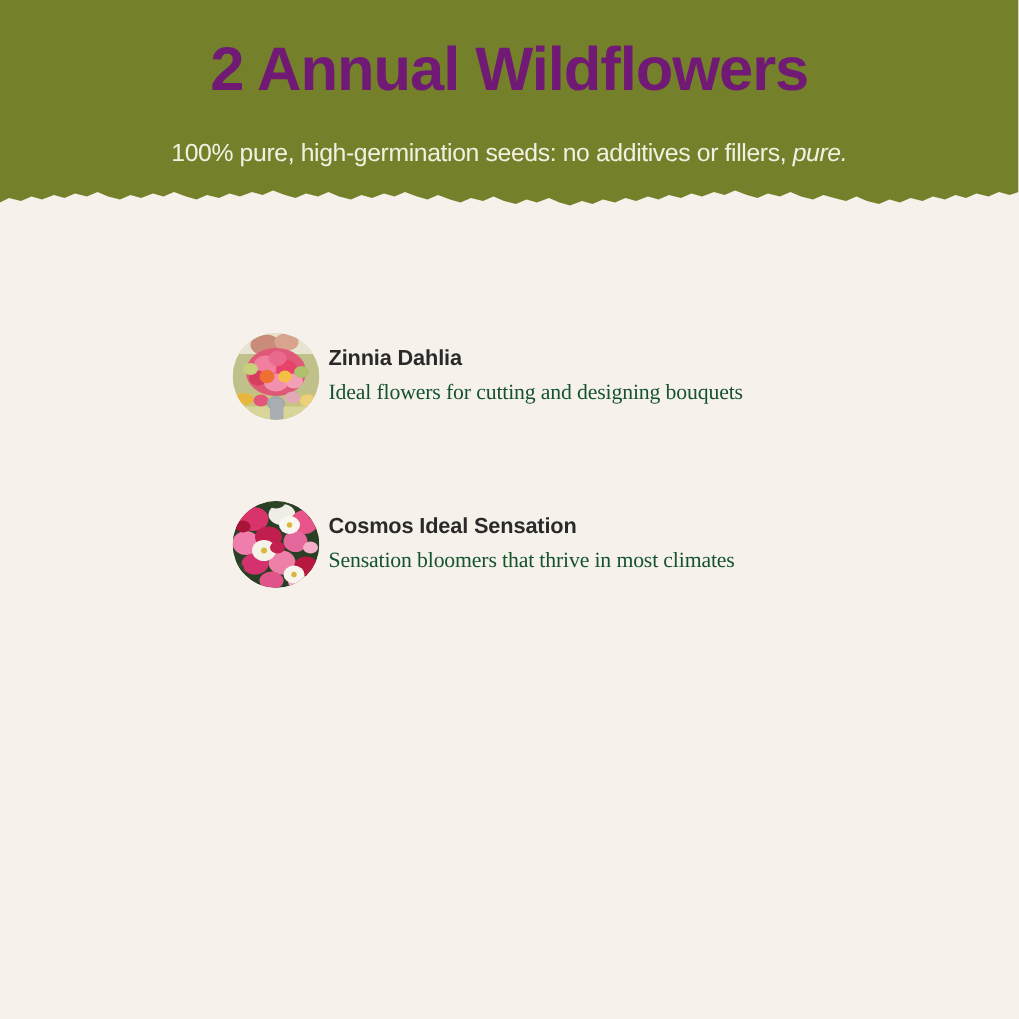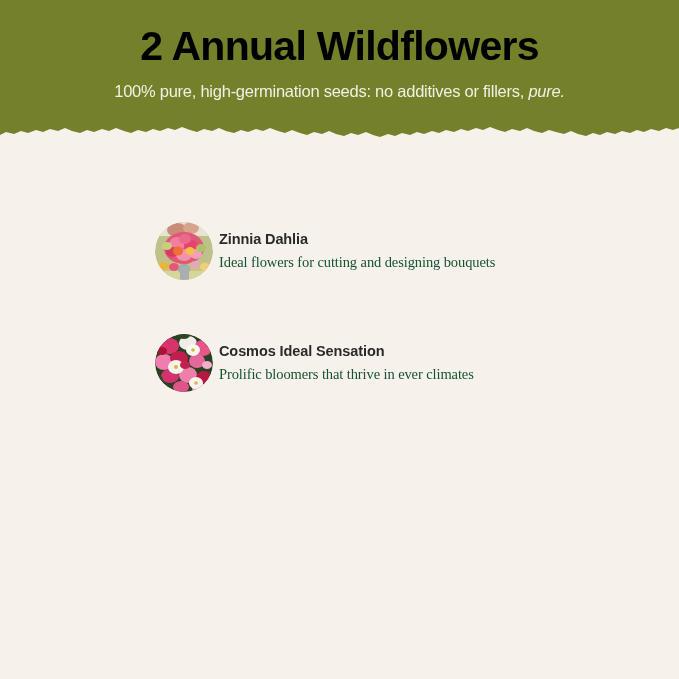--- a/index.html
+++ b/index.html
@@ -40,22 +40,22 @@
   .banner-text {
     position: absolute;
     top: 0;
     left: 0;
     width: 679px;
     text-align: center;
     z-index: 3;
   }
   .banner-title {
     margin: 0;
-    padding: 1px;
-    color: #000000;
+    padding: 12px;
+    color: #701a75;
     font-size: 41px;
     font-weight: bold;
     letter-spacing: -0.7px;
     line-height: 1;
     padding-top: 26px;
     font-family: "Liberation Sans", sans-serif;
   }
   .banner-subtitle {
     margin: 0;
     padding: 0;
@@ -213,17 +213,17 @@
           <ellipse cx="30" cy="31" rx="5" ry="4" fill="#C2204F"></ellipse>
           <ellipse cx="52" cy="31" rx="5" ry="4" fill="#F3AFC8"></ellipse>
           <ellipse cx="3" cy="46" rx="5" ry="5" fill="#2F4A28"></ellipse>
           <ellipse cx="55" cy="8" rx="5" ry="5" fill="#33502B"></ellipse>
           <ellipse cx="29" cy="1" rx="6" ry="4" fill="#2E4626"></ellipse>
         </g>
       </svg>
     </div>
     <div class="item-text">
       <span class="item-title">Cosmos Ideal Sensation</span>
-      <span class="item-desc">Prolific bloomers that thrive in ever climates</span>
+      <span class="item-desc">Sensation bloomers that thrive in most climates</span>
     </div>
   </div>
 
 </div>
 
 </body></html>

